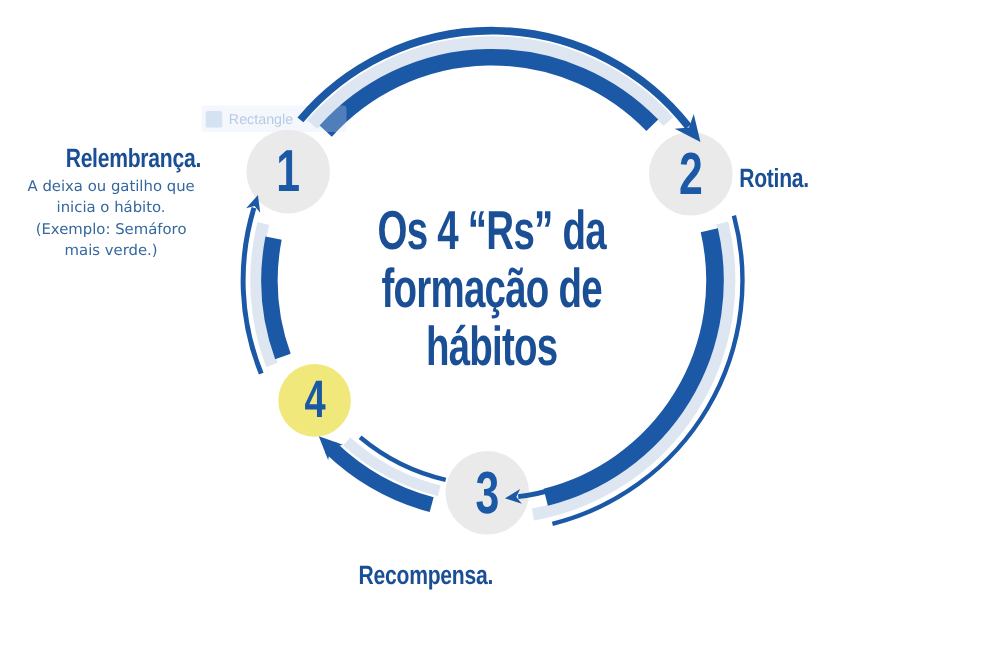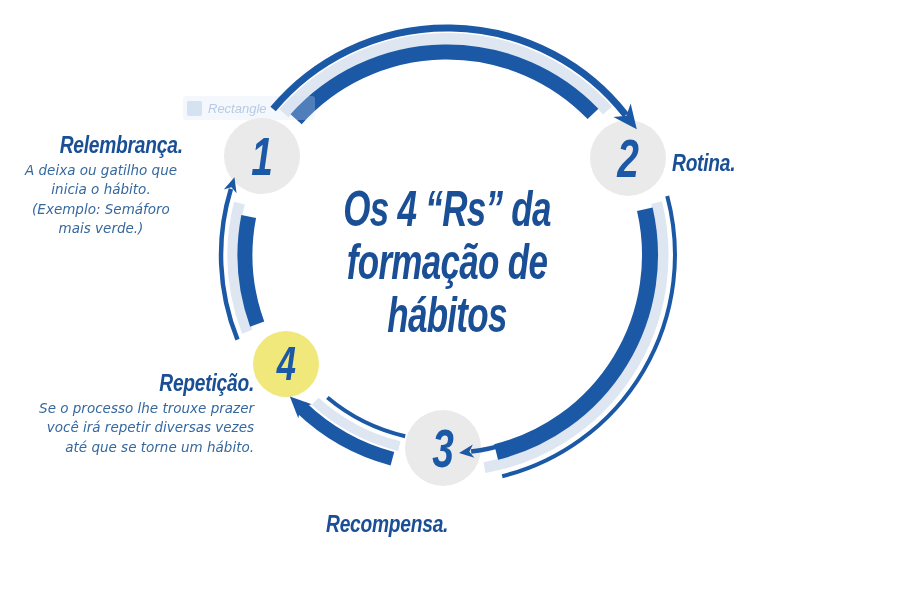--- a/index.html
+++ b/index.html
@@ -1,19 +1,18 @@
 <!DOCTYPE html>
 <html><head>
 <meta charset="utf-8">
 <style>
   html,body{margin:0;padding:0;background:#ffffff;}
   .stage{
     position:relative;width:913px;height:600px;background:#ffffff;overflow:hidden;
     font-family:"Liberation Sans",sans-serif;
-    font-style:italic;
   }
   svg.ring{position:absolute;left:0;top:0;}
   .ring-band{fill:none;stroke:#1b58a5;}
   .ring-pale{fill:none;stroke:#dde6f1;}
 
   .diagram-title{
     position:absolute;left:247px;top:183px;width:400px;
     text-align:center;font-weight:bold;font-size:50px;line-height:1.06;
     color:#1a4f96;letter-spacing:-1px;white-space:pre-line;
     transform:scaleX(0.70);transform-origin:50% 0;
@@ -129,20 +128,14 @@
   </div>
 
   <div class="step-text step-2">
     <div class="step-heading">Rotina.</div>
   </div>
 
   <div class="step-text step-3">
     <div class="step-heading">Recompensa.</div>
   </div>
 
-  <div class="step-text step-4">
-    <div class="step-heading">Repetição.</div>
-    <div class="step-body">Se o processo lhe trouxe prazer
-você irá repetir diversas vezes
-até que se torne um hábito.</div>
-  </div>
 
 </div>
 
 </body></html>

